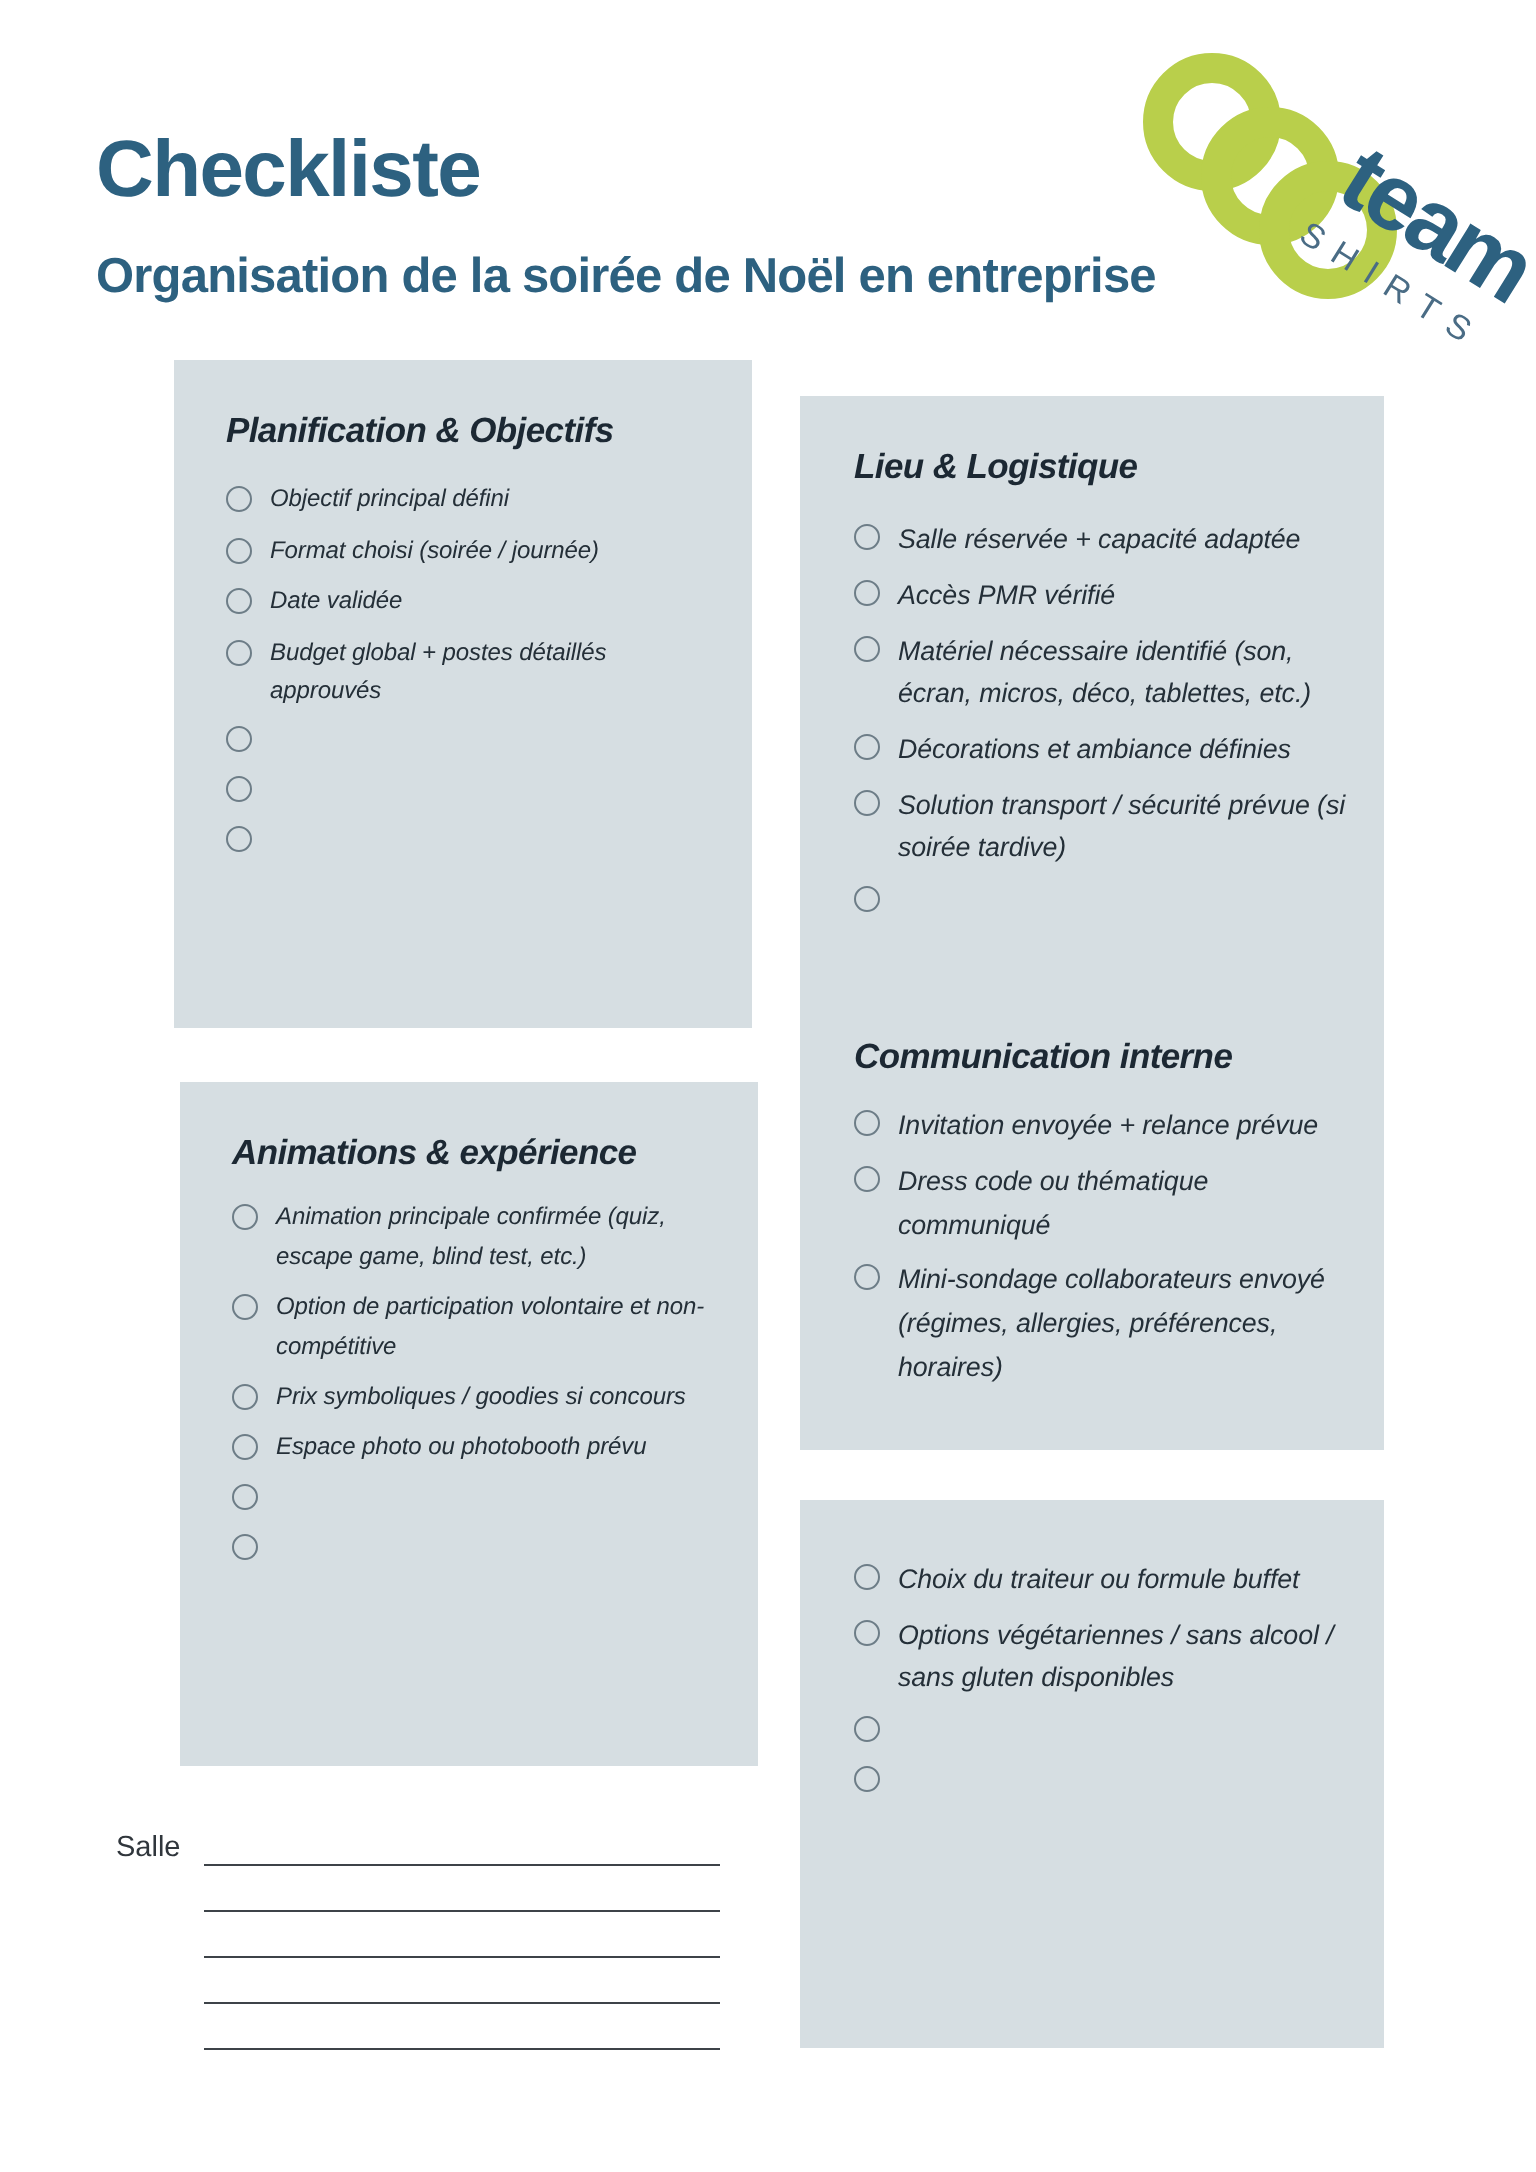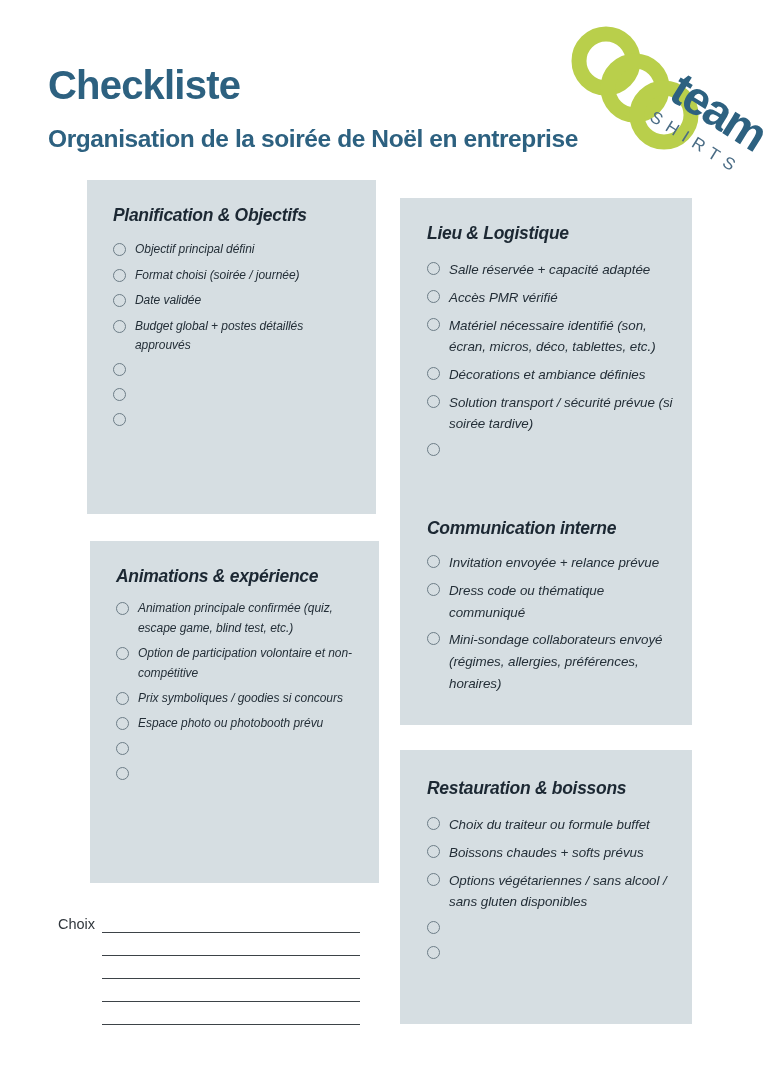--- a/index.html
+++ b/index.html
@@ -256,45 +256,40 @@
         <span class="item-label">Dress code ou thématique communiqué</span>
       </li>
       <li class="item">
         <span class="chk"></span>
         <span class="item-label">Mini-sondage collaborateurs envoyé (régimes, allergies, préférences, horaires)</span>
       </li>
     </ul>
 </div>
 
 <div class="card" id="card-restauration">
-  <h2 class="card-title">Restauration &amp; boissons</h2>
   <ul class="items">
       <li class="item">
         <span class="chk"></span>
         <span class="item-label">Choix du traiteur ou formule buffet</span>
       </li>
       <li class="item">
         <span class="chk"></span>
-        <span class="item-label">Boissons chaudes + softs prévus</span>
-      </li>
-      <li class="item">
-        <span class="chk"></span>
         <span class="item-label">Options végétariennes / sans alcool / sans gluten disponibles</span>
       </li>
       <li class="item blank">
         <span class="chk"></span>
       </li>
       <li class="item blank">
         <span class="chk"></span>
       </li>
     </ul>
 </div>
 
 <div class="notes">
-  <div class="notes-label">Choix</div>
+  <div class="notes-label">Salle</div>
   <div class="notes-lines">
       <div class="notes-line"></div>
       <div class="notes-line"></div>
       <div class="notes-line"></div>
       <div class="notes-line"></div>
       <div class="notes-line"></div>
     </div>
 </div>
 
 </body></html>

